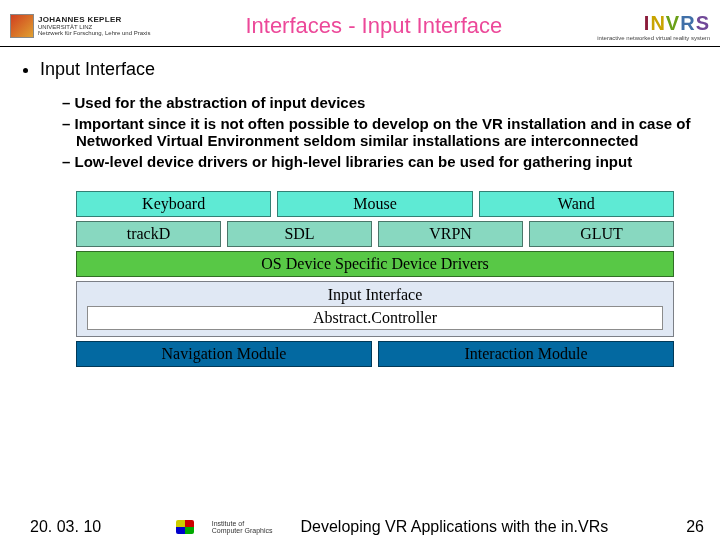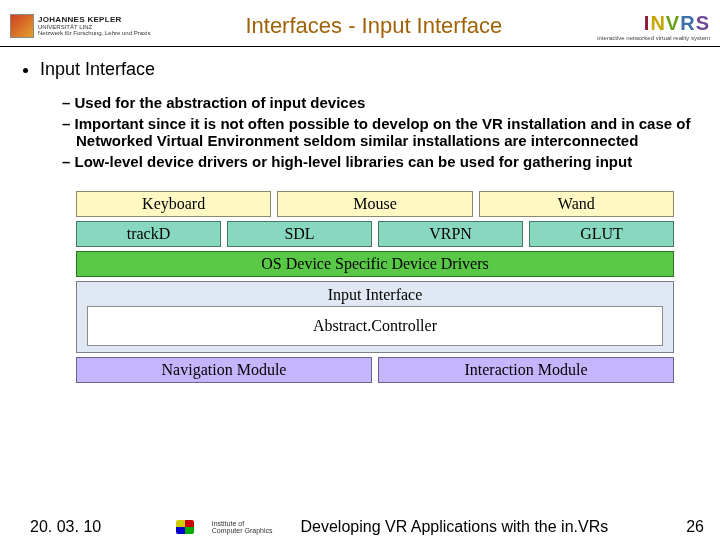--- a/index.html
+++ b/index.html
@@ -37,55 +37,55 @@
   .invrs-logo .i { color:#8b1b3a; }
   .invrs-logo .n { color:#c8a400; }
   .invrs-logo .v { color:#6aa018; }
   .invrs-logo .r { color:#4070a8; }
   .invrs-logo .s { color:#704898; }
   .invrs-sub { font-size: 6px; color:#444; text-align:right; }
   .title {
     font-size: 22px;
     text-align: center;
     flex: 1;
-    color: #a16207;
+    color: #ec4899;
   }
   .hr { border-top: 1px solid #000; margin: 0 0 8px 0; }
   .content { padding: 4px 16px 0 16px; }
   ul.level1 { list-style: disc; padding-left: 24px; font-size: 18px; }
   ul.level2 { list-style: none; padding-left: 22px; font-size: 15px; font-weight: bold; margin-top: 14px; line-height: 1.18; }
   ul.level2 li { margin: 3px 0; text-indent: -14px; padding-left: 14px; }
   ul.level2 li::before { content: "–  "; }
   .diagram { margin: 20px 30px 0 60px; font-family: "Times New Roman", serif; }
   .row { display: flex; gap: 6px; margin-bottom: 4px; }
   .box {
     flex: 1;
     text-align: center;
     padding: 3px 0;
     font-size: 16px;
     border: 1px solid rgba(0,0,0,0.45);
   }
-  .orange { background: #fef9c3; }
+  .orange { background: #5eead4; }
   .green  { background: #58c846; color:#000; }
   .teal   { background: #88d8c0; }
-  .grey   { background: #c4b5fd; }
+  .grey   { background: #0369a1; }
   .full   { width: 100%; }
   .abstract-outer {
     border: 1px solid rgba(0,0,0,0.45);
     background:#e0e8f4;
     padding: 4px 10px 6px 10px;
     margin-bottom: 4px;
   }
   .abstract-outer .label { font-size: 16px; text-align:center; margin-bottom:2px; }
   .abstract-inner {
     background:#fff;
     border: 1px solid rgba(0,0,0,0.45);
     text-align:center;
     font-size:16px;
-    padding:10px 0;
+    padding:2px 0;
   }
   .footer {
     position: absolute;
     bottom: 4px;
     left: 0;
     width: 100%;
     display: flex;
     align-items: center;
     padding: 0 16px 0 30px;
     font-size: 16px;

